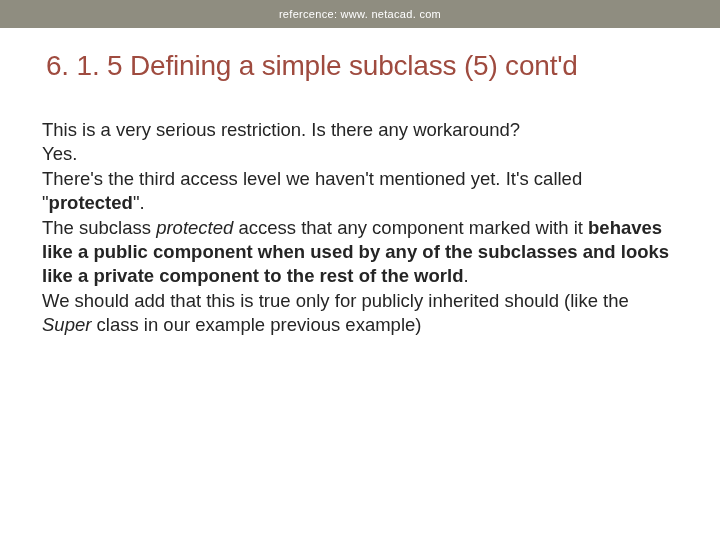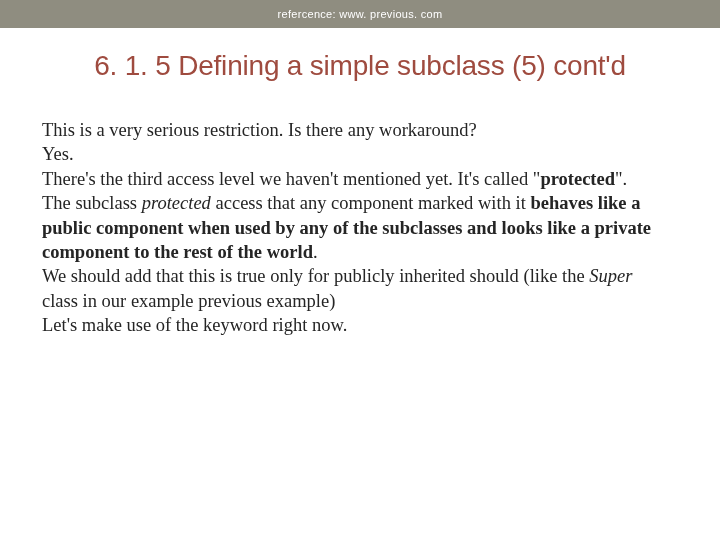--- a/index.html
+++ b/index.html
@@ -21,52 +21,49 @@
     align-items: center;
     justify-content: center;
     color: #ffffff;
     font-size: 11px;
     letter-spacing: 0.3px;
   }
   .slide-title {
     color: #9f4b3f;
     font-size: 28px;
     font-weight: 400;
-    padding: 22px 30px 18px 30px;
+    padding: 22px 30px 18px 46px;
     letter-spacing: -0.2px;
-    text-align: center;
   }
   .content-area {
     padding: 18px 48px 0 42px;
-    font-family: Liberation Serif, serif;
   }
   .body-text {
     color: #252525;
     font-size: 18.5px;
     line-height: 1.32;
     font-weight: 400;
   }
   .body-text b {
     font-weight: 700;
   }
   .body-text i {
     font-style: italic;
   }
 </style>
 </head>
 <body>
 
 <div class="header-bar">
-  <span>refercence: www. previous. com</span>
+  <span>refercence: www. netacad. com</span>
 </div>
 
 <h1 class="slide-title">6. 1. 5 Defining a simple subclass (5) cont'd</h1>
 
 <div class="content-area">
   <div class="body-text">
     <span>This is a very serious restriction. Is there any workaround?</span><br>
     <span>Yes.</span><br>
     <span>There's the third access level we haven't mentioned yet. It's called "</span><b>protected</b><span>".</span><br>
     <span>The subclass </span><i>protected</i><span> access that any component marked with it </span><b>behaves like a public component when used by any of the subclasses and looks like a private component to the rest of the world</b><span>.</span><br>
     <span>We should add that this is true only for publicly inherited should (like the </span><i>Super</i><span> class in our example previous example)</span><br>
-    <span>Let's make use of the keyword right now.</span>
   </div>
 </div>
 
 </body></html>

